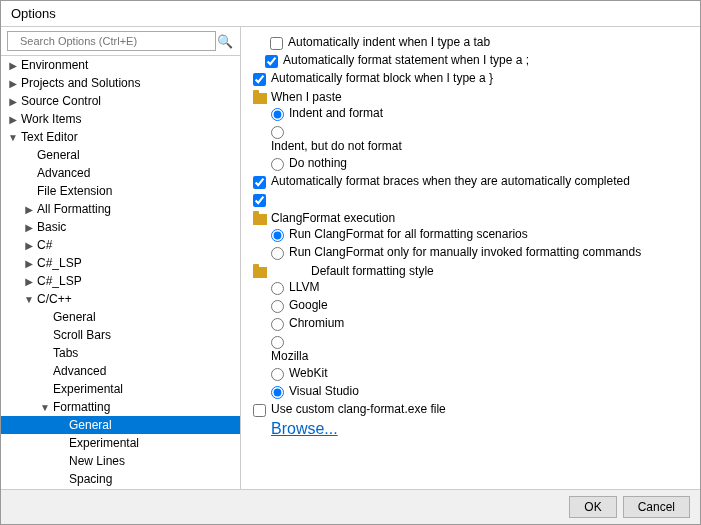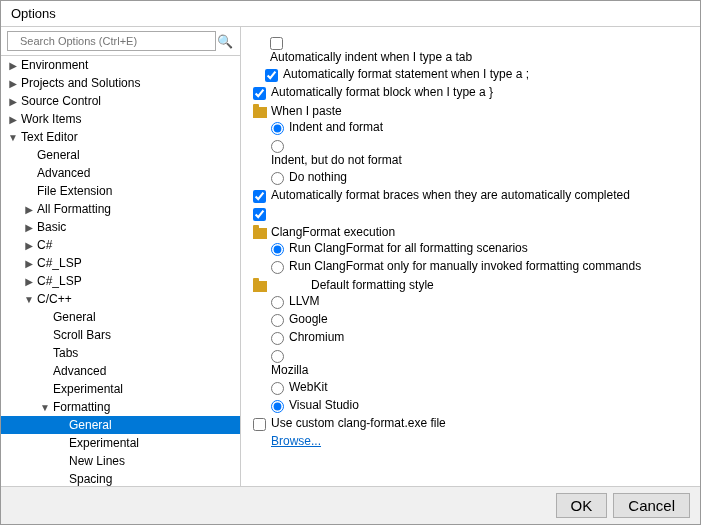--- a/index.html
+++ b/index.html
@@ -125,33 +125,33 @@
       display: flex;
       align-items: center;
       margin: 4px 0 2px 0;
       font-size: 12px;
       color: #000;
     }
     .link-text {
       color: #0066cc;
       text-decoration: underline;
       cursor: pointer;
-      font-size: 12px;
+      font-size: 16px;
     }
     .dialog-footer {
       display: flex;
       justify-content: flex-end;
       padding: 6px 10px;
       border-top: 1px solid #ccc;
       background: #f0f0f0;
       gap: 6px;
     }
     .footer-btn {
       padding: 3px 14px;
-      font-size: 15px;
+      font-size: 12px;
       border: 1px solid #adadad;
       background: #e1e1e1;
       cursor: pointer;
       color: #000;
     }
     .yellow-folder {
       display: inline-block;
       width: 14px;
       height: 11px;
       background: #d4a020;
@@ -307,21 +307,21 @@
           </div>
           <div class="tree-item">
             <span class="indent" style="width: 52px;"></span>
             <span class="expand-icon"></span>
           </div>
         </div>
     </div>
 
     <div class="right-panel">
 
-    <div class="option-row" style="padding-left: 17px; flex-direction: column;">
+    <div class="option-row" style="padding-left: 17px;">
           <input type="checkbox" style="">
           <span>Automatically indent when I type a tab</span>
         </div>
         <div class="option-row" style="padding-left: 12px;">
           <input type="checkbox" checked="" style="">
           <span>Automatically format statement when I type a ;</span>
         </div>
         <div class="option-row" style="padding-left: 0px;">
           <input type="checkbox" checked="" style="">
           <span>Automatically format block when I type a }</span>

